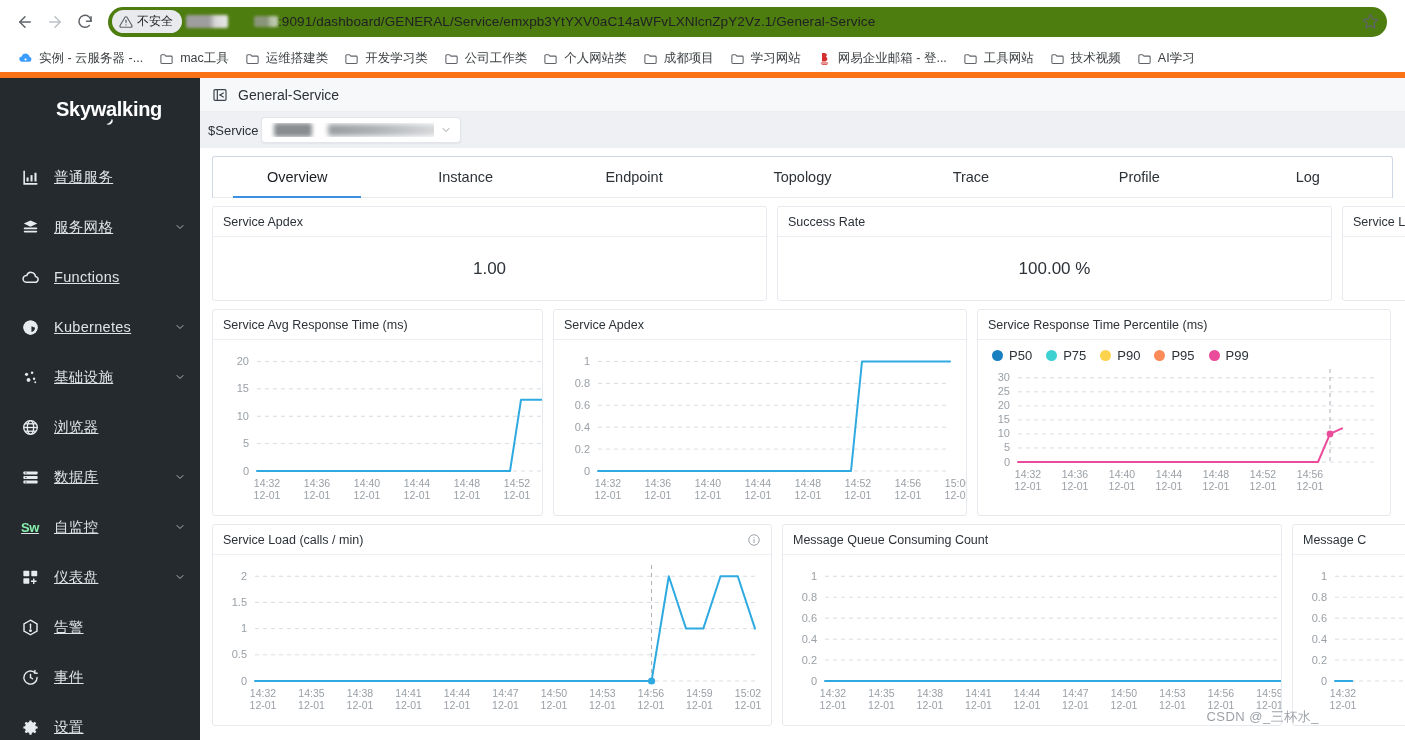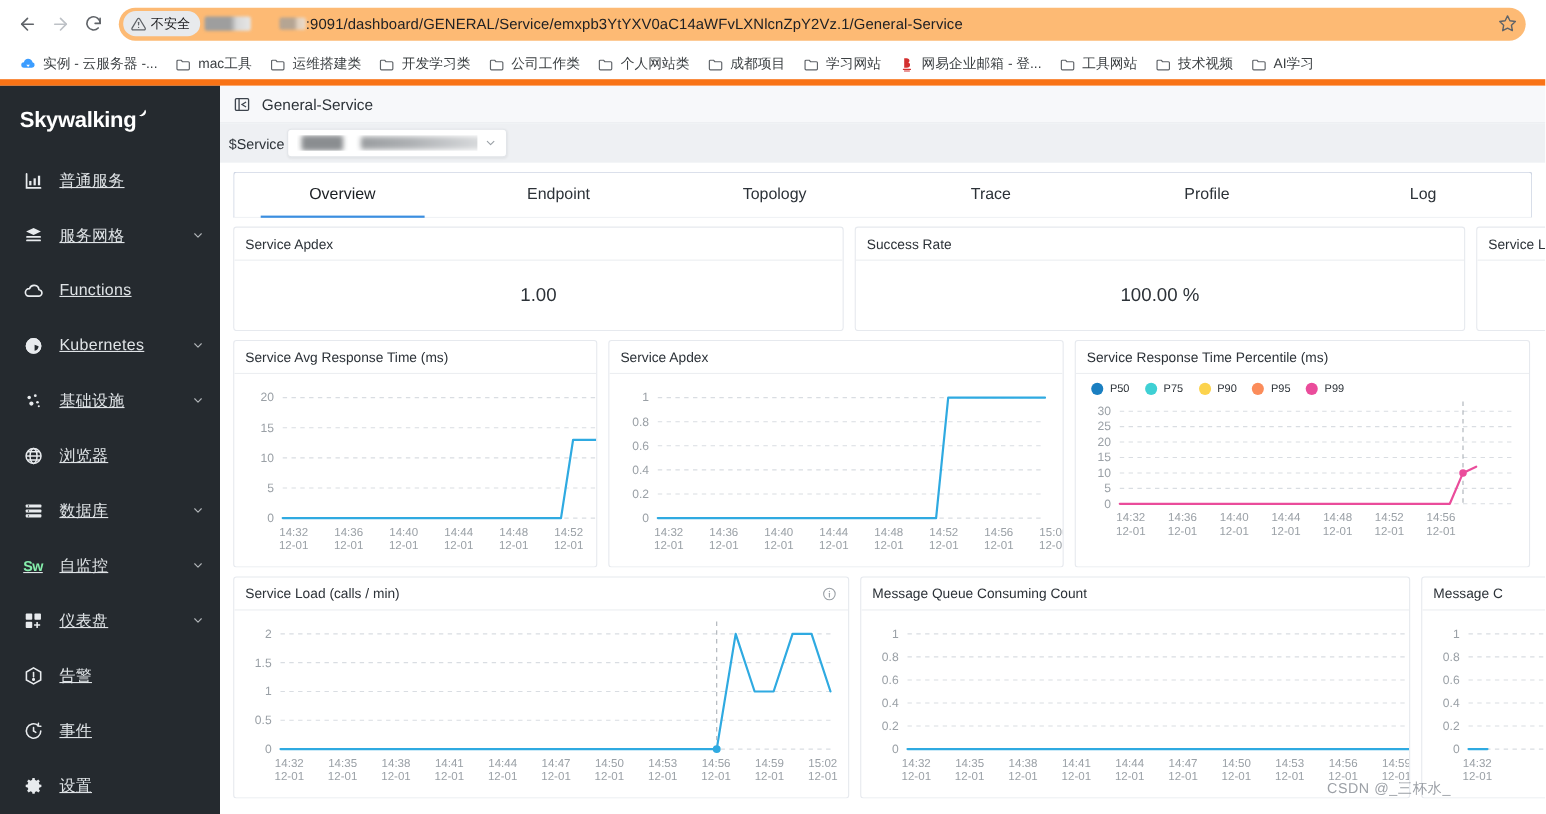--- a/index.html
+++ b/index.html
@@ -21,21 +21,21 @@
   .nav-btn {
     width: 30px; height: 30px; border-radius: 50%;
     display: flex; align-items: center; justify-content: center;
     color: #5f6368; flex: none;
   }
   .nav-btn.disabled { color: #bdc1c6; }
   .nav-btn svg { width: 18px; height: 18px; }
 
   .omnibox {
     flex: 1; height: 30px; margin-left: 8px; margin-right: 8px;
-    background: #fdba74; border-radius: 16px;
+    background: #4d7c0f; border-radius: 16px;
     display: flex; align-items: center; padding: 0 4px 0 4px;
     position: relative;
     justify-content: center;
   }
   .omnibox-secure {
     display: flex; align-items: center; gap: 4px;
     background: #e8eaed; border-radius: 14px;
     padding: 3px 9px 3px 7px; margin-right: 4px; flex: none;
   }
   .omnibox-secure .warn-ico { width: 14px; height: 14px; color: #5f6368; }
@@ -73,21 +73,21 @@
     position: absolute; top: 78px; left: 0; right: 0; bottom: 0;
     display: flex;
   }
 
   
   .sidebar {
     width: 200px; background: #252a2f; color: #ffffff;
     flex: none; overflow: hidden; position: relative;
   }
   .logo {
-    padding: 20px 0 14px 18px; display: flex; align-items: center;
+    padding: 20px 0 14px 18px; display: flex; align-items: center; flex-direction: column;
   }
   .logo-text {
     font-size: 20px; font-weight: bold; letter-spacing: -.3px;
     color: #ffffff;
   }
   .logo-moon {
     display:inline-block; width: 13px; height: 13px; margin-left:-3px;
     position: relative; top: -5px;
   }
   .menu { margin-top: 4px; }
@@ -183,21 +183,21 @@
   .stat-card-1 { width: 555px; }
   .stat-card-2 { width: 555px; }
   .stat-card-3 { width: 220px; }
 
   
   .charts-row { display: flex; gap: 10px; padding: 8px 0 0 12px; overflow: hidden; }
   .chart-card { border: 1px solid #e6e9ee; border-radius: 3px; background:#fff; flex: none; overflow: hidden; }
   .chart-body { position: relative; overflow: hidden; }
 
   .legend { display: flex; align-items: center; gap: 14px; padding: 8px 0 0 14px; }
-  .legend-item { display: flex; align-items: center; gap: 6px; font-size: 10px; color: #2c3238; justify-content: space-between; }
+  .legend-item { display: flex; align-items: center; gap: 6px; font-size: 13px; color: #2c3238; justify-content: space-between; }
   .legend-dot { width: 11px; height: 11px; border-radius: 50%; display:block; }
 
   svg.plot { display: block; }
   svg.plot text { font-family: "Liberation Sans", sans-serif; fill: #9aa0a6; }
   .axis-label { font-size: 11px; }
   .tick-label { font-size: 10.5px; }
   .gridline { stroke: #d9dde2; stroke-width: 1; stroke-dasharray: 4 4; }
   .marker-line { stroke: #aab0b6; stroke-width: 1; stroke-dasharray: 4 4; }
 
   .watermark {
@@ -515,20 +515,23 @@
         <svg class="param-chev" viewBox="0 0 24 24" fill="none" stroke="currentColor" stroke-width="2" stroke-linecap="round" stroke-linejoin="round">
             <polyline points="6 9 12 15 18 9"></polyline>
           </svg>
       </div>
     </div>
 
     <div class="tabbar-wrap">
       <div class="tabbar" id="tabbar">
           <div class="tab active">
             <span>Overview</span>
+          </div>
+          <div class="tab">
+            <span>Instance</span>
           </div>
           <div class="tab">
             <span>Endpoint</span>
           </div>
           <div class="tab">
             <span>Topology</span>
           </div>
           <div class="tab">
             <span>Trace</span>
           </div>

